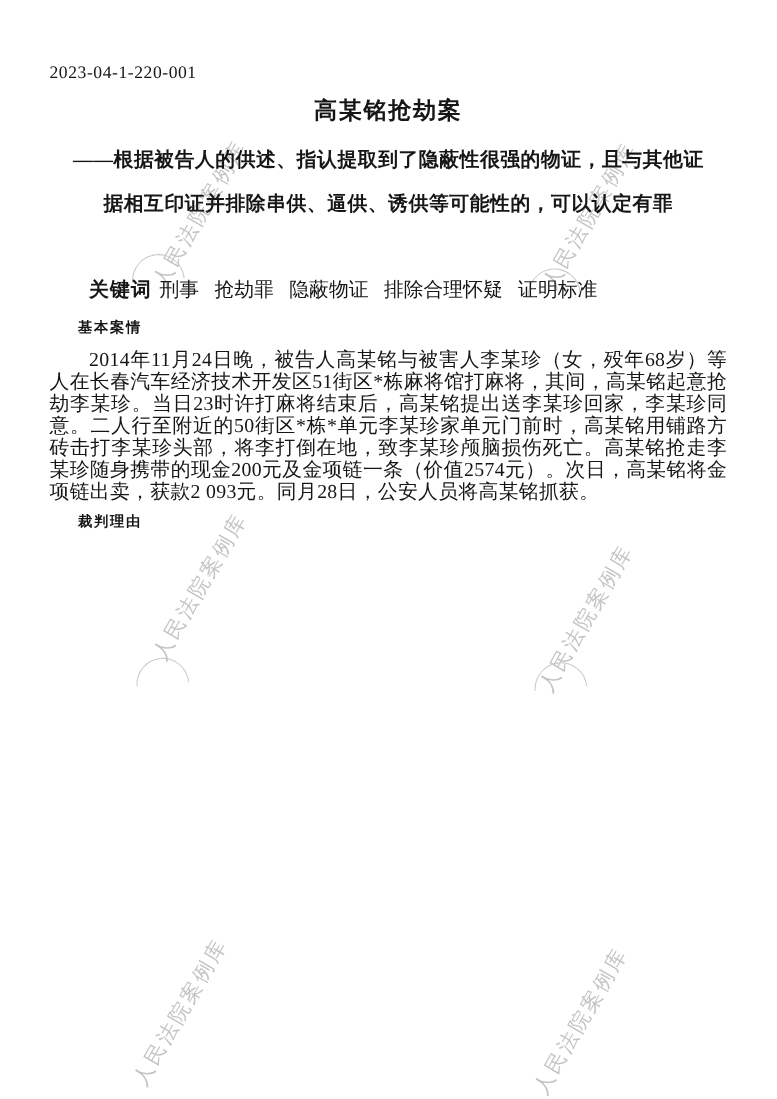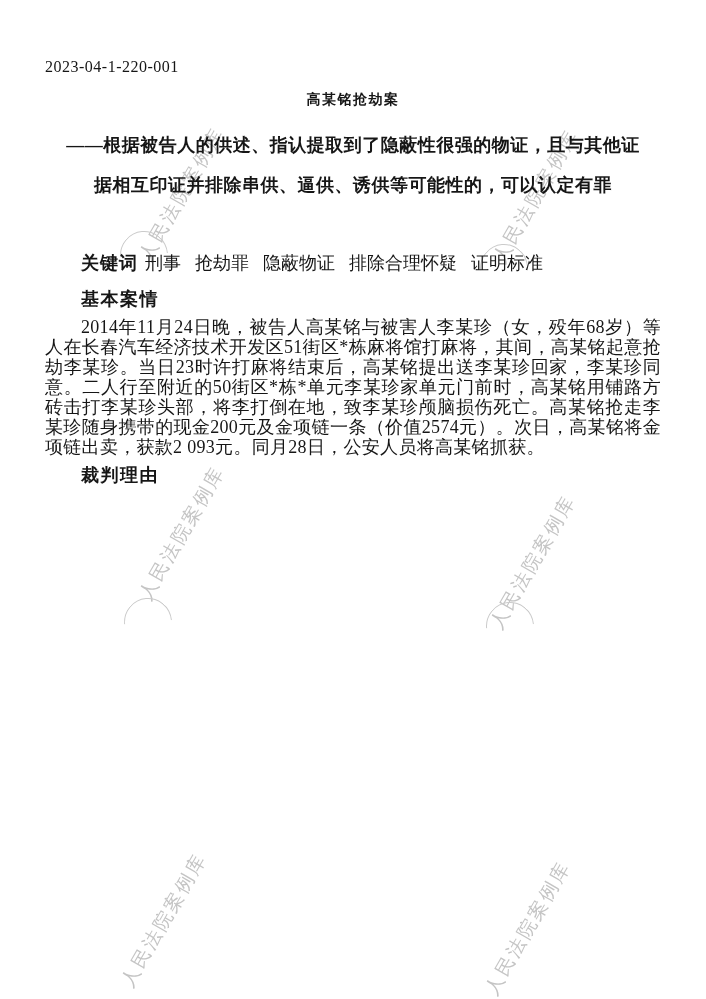--- a/index.html
+++ b/index.html
@@ -32,21 +32,21 @@
     transform:translate(-50%,-50%) rotate(40deg);
   }
   
   .content { position:relative; z-index:2; padding:55px 45px 0 45px; }
   .doc-number {
     font-size:16px; line-height:24px; letter-spacing:0.5px;
   }
   .title {
     margin:8px 0 0 0;
     text-align:center;
-    font-size:14px; line-height:26px;
+    font-size:21px; line-height:26px;
     font-weight:bold;
     letter-spacing:1.5px;
   }
   .subtitle {
     margin:12px auto 0 auto;
     width:600px;
     text-align:center;
     font-weight:bold;
     font-size:18px; line-height:40px;
     letter-spacing:0.5px;
@@ -59,23 +59,23 @@
   }
   .kw-label {
     font-family:"Liberation Sans","DejaVu Sans",sans-serif;
     font-weight:bold;
     margin-right:7px;
     letter-spacing:1px;
   }
   .kw { margin-right:14px; }
   .sec-heading {
     margin:0;
-    font-size:18px; line-height:36px;
+    font-size:13px; line-height:36px;
     font-weight:bold;
-    font-family:Liberation Sans, sans-serif;
+    font-family:Liberation Mono, monospace;
     text-indent:2em;
     letter-spacing:1.5px;
   }
   .body-para {
     margin:0;
     font-size:18px; line-height:20px;
     text-align:justify;
     text-indent:2em;
     letter-spacing:0.3px;
   }

